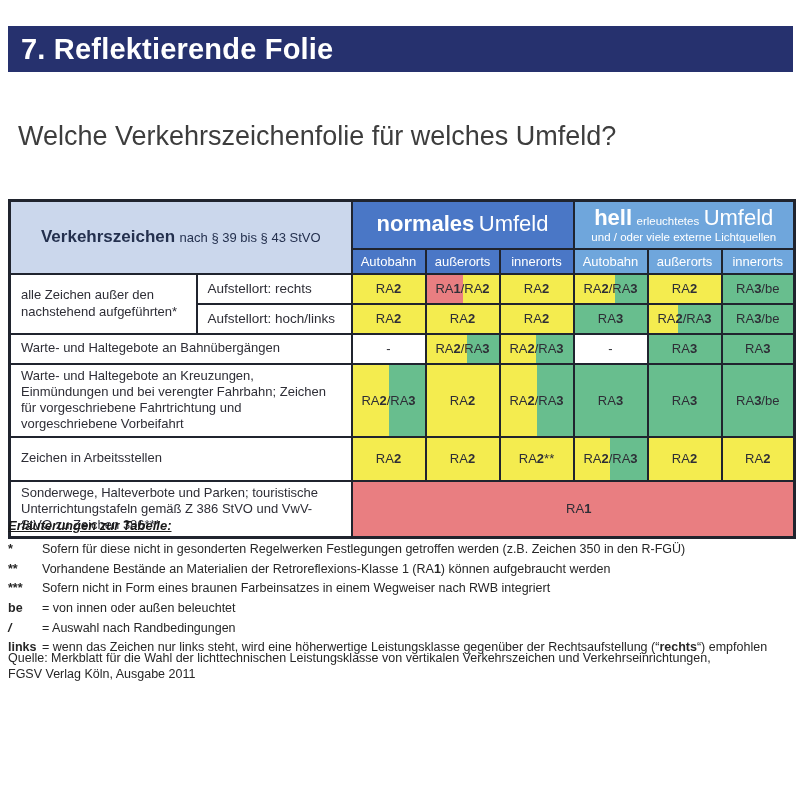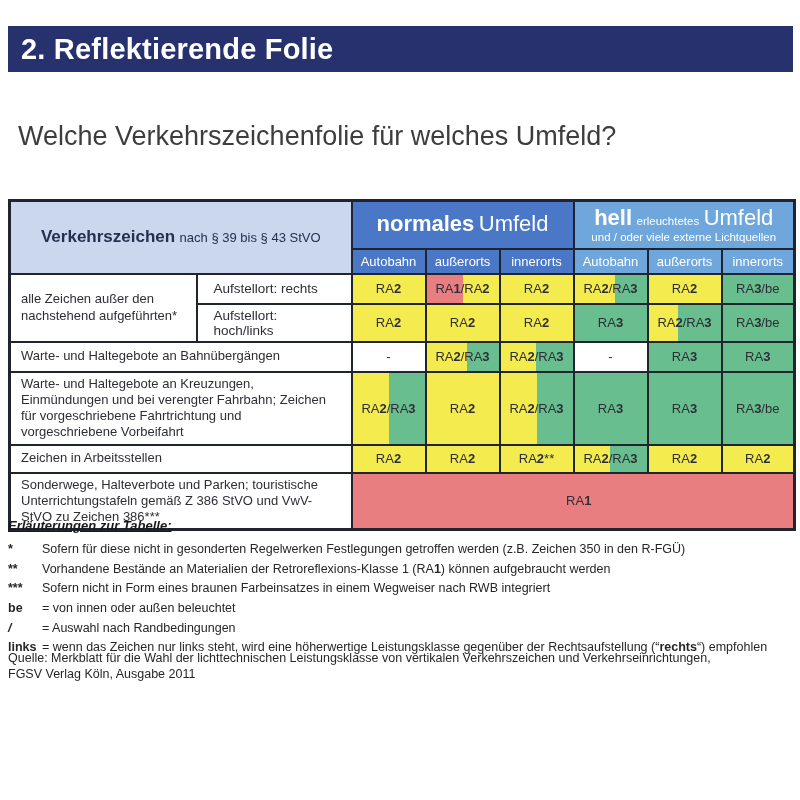--- a/index.html
+++ b/index.html
@@ -30,35 +30,35 @@
   td.env{color:#fff;text-align:center;line-height:1.12;}
   td.env-normal{background:var(--normal);}
   td.env-bright{background:var(--bright);}
   .env .big{font-size:22px;}
   .env .sm{font-size:11.5px;}
   .b{font-weight:bold;}
   td.loc{color:#fff;text-align:center;font-size:13px;}
   td.loc-normal{background:var(--normal);}
   td.loc-bright{background:var(--bright);}
   td.lbl{background:#fff;font-size:13px;color:var(--celltext);padding:3px 10px;line-height:1.25;}
-  td.sublbl{background:#fff;font-size:13.5px;color:var(--celltext);padding:3px 16px;margin-top:14px;}
+  td.sublbl{background:#fff;font-size:13.5px;color:var(--celltext);padding:3px 10px;margin-top:14px;}
   td.data{text-align:center;font-size:13px;color:var(--celltext);}
   .notes{position:absolute;left:8px;top:518px;width:786px;}
   .notes .nh{font-size:13px;font-weight:bold;text-decoration:underline;color:#1a1a1a;margin:0 0 9px 0;font-style:italic;}
   .note{display:flex;font-size:12.5px;color:#262626;margin-bottom:4px;line-height:1.25;}
   .note .mk{flex:0 0 auto;min-width:30px;font-weight:bold;padding-right:4px;}
   .note .mk.it{font-style:italic;}
   .note .tx{flex:1 1 auto;}
   .source{position:absolute;left:8px;top:650px;font-size:12.5px;color:#262626;line-height:1.3;}
 </style>
 </head>
 <body>
 
 <div class="titlebar">
-  <span>2. Reflektierende Folie</span>
+  <span>7. Reflektierende Folie</span>
 </div>
 
 <div class="question">Welche Verkehrszeichenfolie für welches Umfeld?</div>
 
 <div class="tablewrap">
   <div id="table-root">
       <table>
         <colgroup>
           <col style="width:187px">
           <col style="width:155px">
@@ -113,21 +113,21 @@
           </tr>
           <tr style="height: 62px;">
             <td class="lbl" colspan="2">Warte- und Haltegebote an Kreuzungen, Einmündungen und bei verengter Fahrbahn; Zeichen für vorgeschriebene Fahrtrichtung und vorgeschriebene Vorbeifahrt</td>
             <td class="data" style="background: linear-gradient(90deg, rgb(244, 236, 79) 0px, rgb(244, 236, 79) 50%, rgb(104, 190, 142) 50%, rgb(104, 190, 142) 100%);">RA<b>2</b>/RA<b>3</b></td>
             <td class="data" style="background: rgb(244, 236, 79);">RA<b>2</b></td>
             <td class="data" style="background: linear-gradient(90deg, rgb(244, 236, 79) 0px, rgb(244, 236, 79) 50%, rgb(104, 190, 142) 50%, rgb(104, 190, 142) 100%);">RA<b>2</b>/RA<b>3</b></td>
             <td class="data" style="background: rgb(104, 190, 142);">RA<b>3</b></td>
             <td class="data" style="background: rgb(104, 190, 142);">RA<b>3</b></td>
             <td class="data" style="background: rgb(104, 190, 142);">RA<b>3</b>/be</td>
           </tr>
-          <tr style="height: 28px;">
+          <tr style="height: 44px;">
             <td class="lbl" colspan="2">Zeichen in Arbeitsstellen</td>
             <td class="data" style="background: rgb(244, 236, 79);">RA<b>2</b></td>
             <td class="data" style="background: rgb(244, 236, 79);">RA<b>2</b></td>
             <td class="data" style="background: rgb(244, 236, 79);">RA<b>2</b>**</td>
             <td class="data" style="background: linear-gradient(90deg, rgb(244, 236, 79) 0px, rgb(244, 236, 79) 48%, rgb(104, 190, 142) 48%, rgb(104, 190, 142) 100%);">RA<b>2</b>/RA<b>3</b></td>
             <td class="data" style="background: rgb(244, 236, 79);">RA<b>2</b></td>
             <td class="data" style="background: rgb(244, 236, 79);">RA<b>2</b></td>
           </tr>
           <tr style="height: 55px;">
             <td class="lbl" colspan="2">Sonderwege, Halteverbote und Parken; touristische Unterrichtungstafeln gemäß Z 386 StVO und VwV-StVO zu Zeichen 386***</td>

